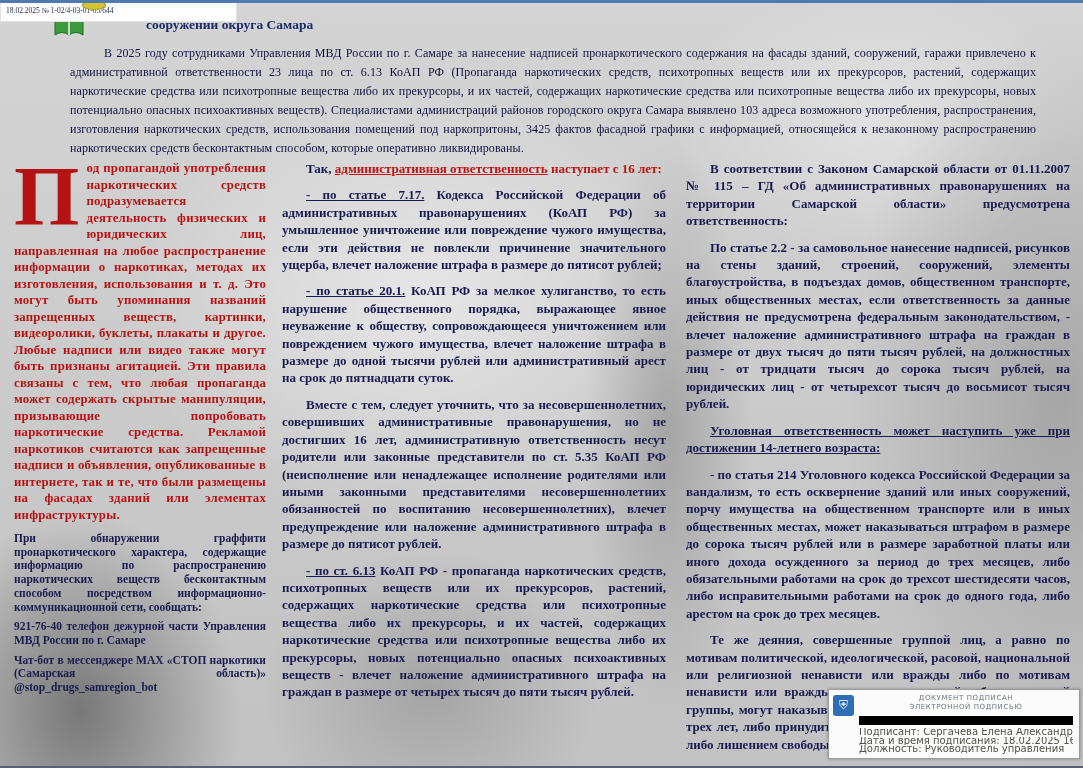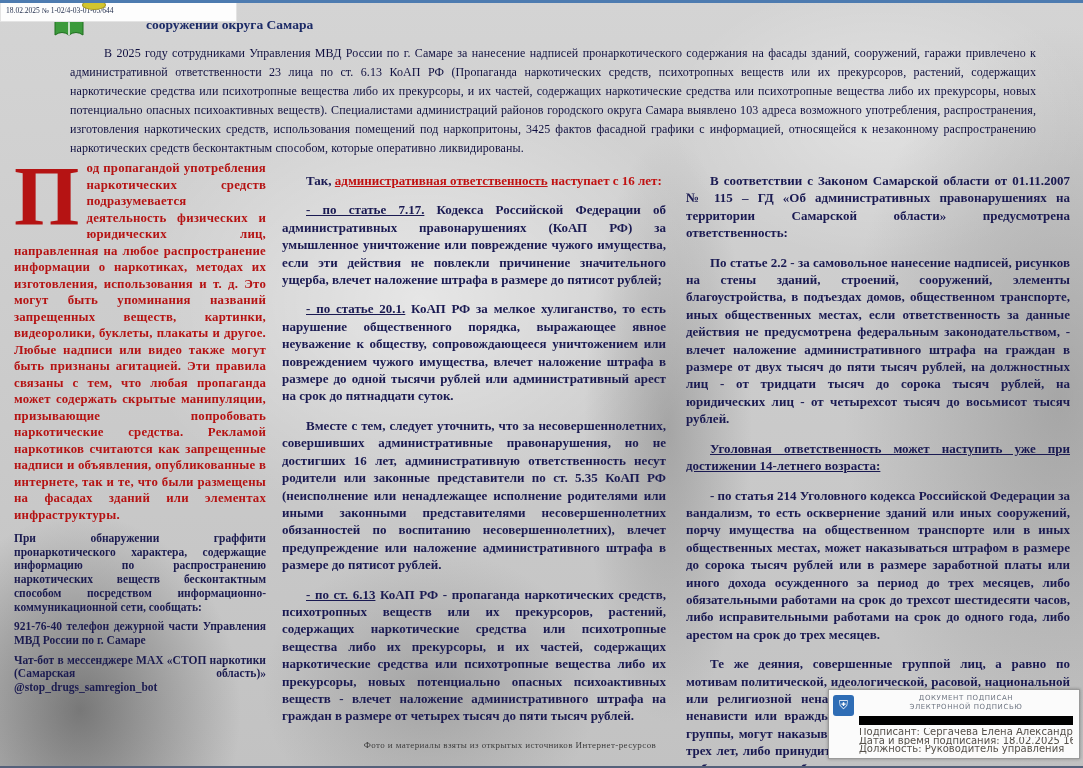--- a/index.html
+++ b/index.html
@@ -58,21 +58,21 @@
   .dropcap{
     float:left;font-size:84px;line-height:62px;padding:6px 7px 0 0;
     color:#b51313;font-weight:bold;
   }
   .left-black{margin-top:9px;font-weight:bold;color:#1b1b50;
     font-size:11.5px;line-height:13.7px;text-align:justify;}
   .left-black p{margin:0 0 6px;}
 
   
   .col p{
-    margin:12px 0 9px;font-weight:bold;color:#1a1a52;
+    margin:0 0 9px;font-weight:bold;color:#1a1a52;
     font-size:13px;line-height:17.4px;text-align:justify;text-indent:24px;
   }
   .red-text{color:#c01212;}
   .u{text-decoration:underline;}
   .red-head{color:#c01212;text-decoration:underline;}
 
   
   .footer-credit{
     position:absolute;left:160px;bottom:18px;width:700px;text-align:center;
     font-size:9px;color:#3c3c3c;letter-spacing:.4px;
@@ -140,21 +140,20 @@
           <p>По статье 2.2 - за самовольное нанесение надписей, рисунков на стены зданий, строений, сооружений, элементы благоустройства, в подъездах домов, общественном транспорте, иных общественных местах, если ответственность за данные действия не предусмотрена федеральным законодательством, - влечет наложение административного штрафа на граждан в размере от двух тысяч до пяти тысяч рублей, на должностных лиц - от тридцати тысяч до сорока тысяч рублей, на юридических лиц - от четырехсот тысяч до восьмисот тысяч рублей.</p>
           <p class="red-head">Уголовная ответственность может наступить уже при достижении 14-летнего возраста:</p>
           <p>- по статья 214 Уголовного кодекса Российской Федерации за вандализм, то есть осквернение зданий или иных сооружений, порчу имущества на общественном транспорте или в иных общественных местах, может наказываться штрафом в размере до сорока тысяч рублей или в размере заработной платы или иного дохода осужденного за период до трех месяцев, либо обязательными работами на срок до трехсот шестидесяти часов, либо исправительными работами на срок до одного года, либо арестом на срок до трех месяцев.</p>
           <p>Те же деяния, совершенные группой лиц, а равно по мотивам политической, идеологической, расовой, национальной или религиозной ненависти или вражды либо по мотивам ненависти или вражды в отношении какой-либо социальной группы, могут наказываться ограничением свободы на срок до трех лет, либо принудительными работами на срок до трех лет, либо лишением свободы на тот же срок.</p>
         </div>
 
       </div>
     </div>
   </div>
 
-  <div class="footer-credit">Фото и материалы взяты из открытых источников Интернет-ресурсов</div>
 
   <div class="stamp">
     <div class="stamp-logo">⛨</div>
     <div class="stamp-title">ДОКУМЕНТ ПОДПИСАН</div>
     <div class="stamp-title">ЭЛЕКТРОННОЙ ПОДПИСЬЮ</div>
     <div class="stamp-bar"></div>
     <div class="stamp-line">Подписант: Сергачева Елена Александровна</div>
     <div class="stamp-line">Дата и время подписания: 18.02.2025 16:30</div>
     <div class="stamp-line">Должность: Руководитель управления</div>
   </div>

